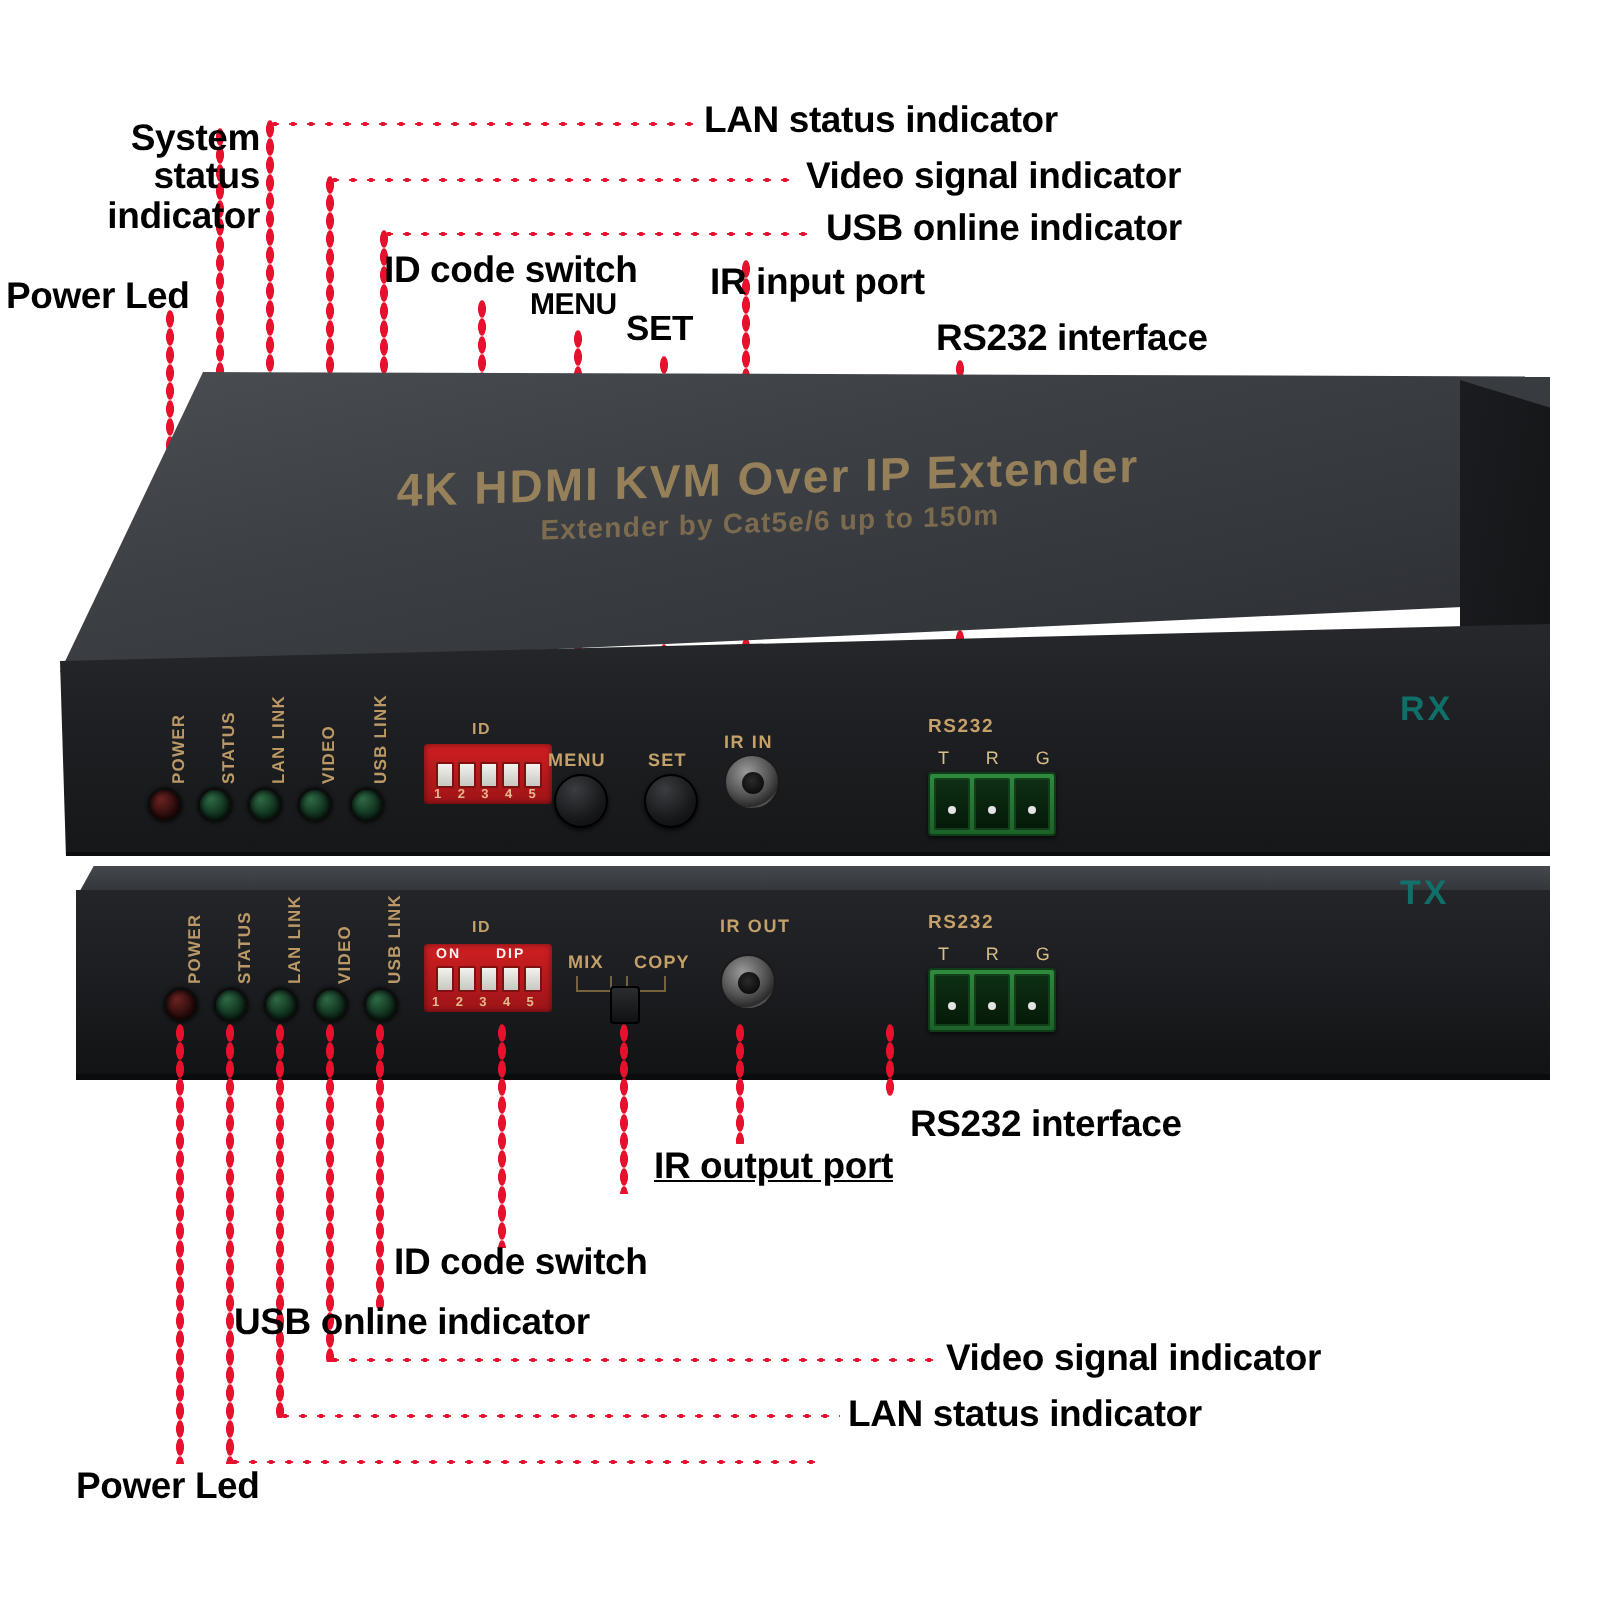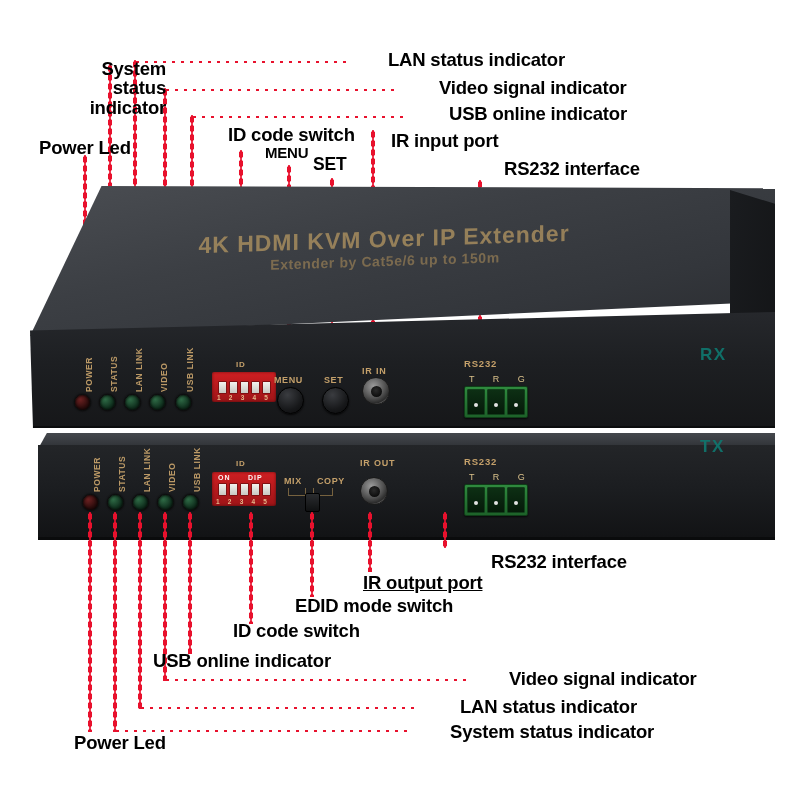--- a/index.html
+++ b/index.html
@@ -4,21 +4,21 @@
 <style>
   html,body{margin:0;padding:0;background:#ffffff;}
   body{width:800px;height:800px;overflow:hidden;
        font-family:"Liberation Sans",sans-serif;color:#000;}
   #stage{position:relative;width:800px;height:800px;background:#fff;}
 
   
   .lbl{position:absolute;white-space:nowrap;color:#000;
        font-family:"Liberation Sans",sans-serif;font-weight:700;
        line-height:1.05;letter-spacing:-.2px;}
-  .lbl.s18{font-size:18.5px;margin-left:36px;}
+  .lbl.s18{font-size:18.5px;}
   .lbl.s17{font-size:17.5px;}
   .lbl.s15{font-size:15px;}
   .lbl.right{text-align:right;}
 
   
   .dotv{position:absolute;width:4px;
         background-image:radial-gradient(#e8112d 1.8px, rgba(232,17,45,0) 2.1px);
         background-size:4px 9px;background-repeat:repeat-y;}
   .doth{position:absolute;height:4px;
         background-image:radial-gradient(#e8112d 1.8px, rgba(232,17,45,0) 2.1px);
@@ -282,27 +282,25 @@
 
   <div class="dotv" style="left:113px;top:512px;height:220px;"></div>
   <div class="doth" style="left:113px;top:729px;width:295px;"></div>
 
   <div class="dotv" style="left:88px;top:512px;height:220px;"></div>
 
   <div class="lbl s18" style="left:455px;top:552px;">RS232 interface</div>
 
   <div class="lbl s18" style="left:327px;top:573px;text-decoration:underline;">IR output port</div>
 
-  <div class="lbl s18" style="left:259px;top:596px;">EDID mode switch</div>
 
   <div class="lbl s18" style="left:197px;top:621px;">ID code switch</div>
 
   <div class="lbl s18" style="left:117px;top:651px;">USB online indicator</div>
 
   <div class="lbl s18" style="left:473px;top:669px;">Video signal indicator</div>
 
   <div class="lbl s18" style="left:424px;top:697px;">LAN status indicator</div>
 
-  <div class="lbl s18" style="left:414px;top:722px;">System status indicator</div>
 
   <div class="lbl s18" style="left:38px;top:733px;">Power Led</div>
 
 </div>
 
 </body></html>

